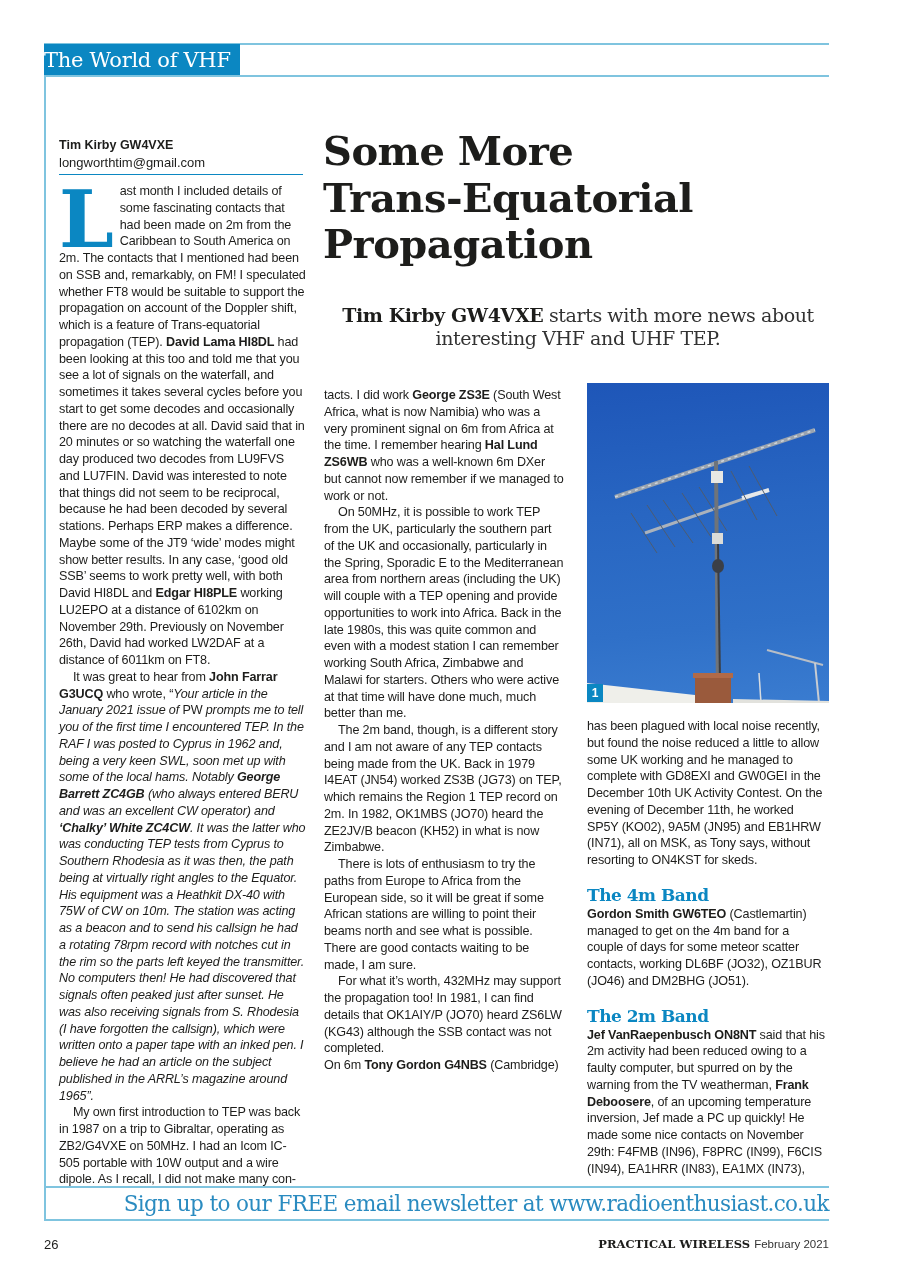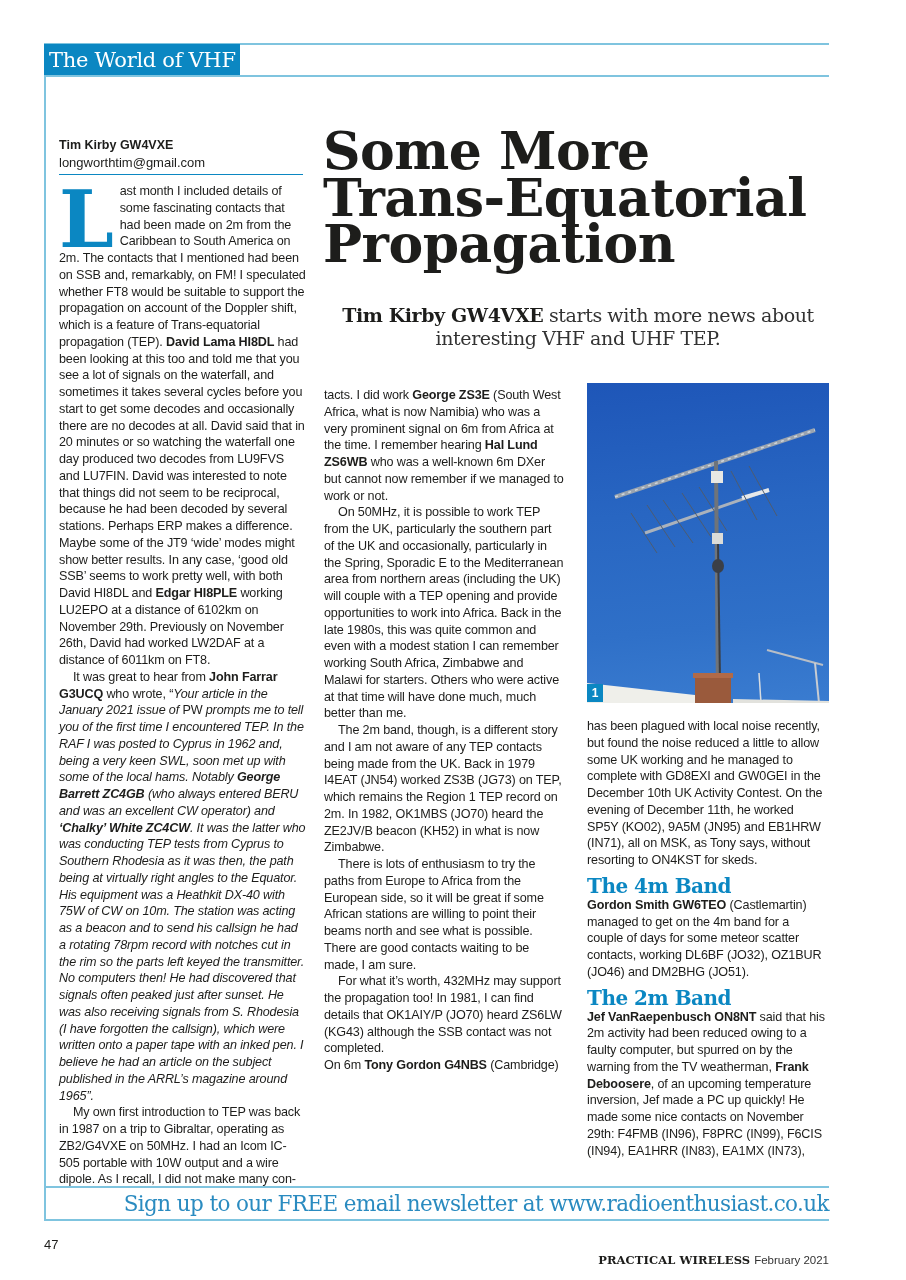--- a/index.html
+++ b/index.html
@@ -2,21 +2,21 @@
 <html><head>
 <meta charset="utf-8">
 <style>
   * { box-sizing: border-box; margin: 0; padding: 0; }
   html, body { width: 906px; height: 1280px; background: #ffffff; overflow: hidden; }
   body { position: relative; font-family: "Liberation Sans", "DejaVu Sans", sans-serif; color: #1d1d1b; }
 
   
   .topline { position: absolute; left: 44px; top: 43px; width: 785px; height: 2px; background: #7fc4df; }
   .section-tab { position: absolute; left: 44px; top: 44px; width: 196px; height: 32px; background: #0b87c2; color: #fff;
-    font-family: "DejaVu Serif", serif; font-size: 21px; line-height: 32px; padding-left: 5px; letter-spacing: -0.3px; }
+    font-family: "DejaVu Serif", serif; font-size: 21px; line-height: 32px; letter-spacing: -0.3px; }
   .underline { position: absolute; left: 44px; top: 75px; width: 785px; height: 2px; background: #7fc4df; }
   .leftrule { position: absolute; left: 44px; top: 76px; width: 2px; height: 1145px; background: #7fc4df; }
 
   
   .author { position: absolute; left: 59px; top: 136px; width: 244px; font-size: 13px; line-height: 18px; }
   .author .name { font-weight: bold; font-size: 12.5px; }
   .author .email { font-size: 13px; }
   .author-rule { position: absolute; left: 59px; top: 174px; width: 244px; height: 1px; background: #0b87c2; }
 
   
@@ -27,42 +27,42 @@
   .col i { font-style: italic; }
   .col1 { left: 59px; top: 183px; width: 247px; }
   .col2 { left: 324px; top: 387px; width: 240px; }
   .col3 { left: 587px; top: 718px; width: 240px; }
 
   .dropcap { float: left; font-family: "DejaVu Serif", serif; font-weight: bold; color: #0b87c2;
     font-size: 78px; line-height: 62px; height: 64px; margin: 2px 6px 0 0; padding-top: 4px; }
 
   
   .headline { position: absolute; left: 323px; top: 128px; width: 510px; font-family: "DejaVu Serif", serif; font-weight: 900;
-    font-size: 52px; line-height: 46.5px; letter-spacing: -0.5px; color: #1d1d1b; }
+    font-size: 40px; line-height: 46.5px; letter-spacing: -0.5px; color: #1d1d1b; }
   .standfirst { position: absolute; left: 323px; top: 304px; width: 510px; font-family: "DejaVu Serif", serif; font-size: 19px;
     line-height: 23px; color: #333; font-weight: 300; letter-spacing: -0.4px; text-align: center; }
   .standfirst b { font-weight: bold; color: #1d1d1b; }
 
-  .subhead { font-family: "DejaVu Serif", serif; font-weight: bold; color: #0b87c2; font-size: 20px; line-height: 20px;
-    margin-top: 7px; margin-bottom: 1px; letter-spacing: -0.5px; }
+  .subhead { font-family: "DejaVu Serif", serif; font-weight: bold; color: #0b87c2; font-size: 17px; line-height: 20px;
+    margin-top: 16px; margin-bottom: 1px; letter-spacing: -0.5px; }
 
   
   .photo { position: absolute; left: 587px; top: 383px; width: 242px; height: 320px; overflow: hidden;
     background: linear-gradient(175deg, #1e56b8 0%, #2866c2 40%, #2f70c8 75%, #3a7cd0 100%); }
   .photo svg { position: absolute; left: 0; top: 0; }
   .fig-num { position: absolute; left: 587px; top: 684px; width: 16px; height: 18px; background: #0b87c2; color: #fff;
     font-size: 12px; line-height: 18px; text-align: center; font-weight: bold; }
 
   
   .news-top { position: absolute; left: 44px; top: 1186px; width: 785px; height: 2px; background: #7fc4df; }
   .newsletter { position: absolute; left: 44px; top: 1188px; width: 785px; height: 45px; font-family: "DejaVu Serif", serif;
     font-size: 21.5px; line-height: 32px; color: #2a8bc0; text-align: right; padding-right: 0; letter-spacing: -0.6px; font-weight: 300; }
   .news-bottom { position: absolute; left: 44px; top: 1219px; width: 785px; height: 2px; background: #7fc4df; }
   .page-num { position: absolute; left: 44px; top: 1237px; font-size: 13px; color: #1d1d1b; }
-  .mag { position: absolute; right: 77px; top: 1237px; font-size: 12px; color: #1d1d1b; white-space: nowrap; margin-top: 16px; }
+  .mag { position: absolute; right: 77px; top: 1237px; font-size: 12px; color: #1d1d1b; white-space: nowrap; }
   .mag .mag-name { font-family: "DejaVu Serif", serif; font-weight: bold; font-size: 11.5px; letter-spacing: 0.1px; }
   .mag .mag-date { font-family: "Liberation Sans", sans-serif; font-size: 11.5px; margin-left: 4px; color: #333; }
 </style>
 </head>
 <body>
 
 <div class="topline"></div>
 <div class="section-tab">The World of VHF</div>
 <div class="underline"></div>
 <div class="leftrule"></div>
@@ -139,16 +139,16 @@
   <p><span><span>has been plagued with local noise recently, but found the noise reduced a little to allow some UK working and he managed to complete with GD8EXI and GW0GEI in the December 10th UK Activity Contest. On the evening of December 11th, he worked SP5Y (KO02), 9A5M (JN95) and EB1HRW (IN71), all on MSK, as Tony says, without resorting to ON4KST for skeds.</span></span></p>
   <h2 class="subhead">The 4m Band</h2>
   <p><span><b>Gordon Smith GW6TEO</b><span> (Castlemartin) managed to get on the 4m band for a couple of days for some meteor scatter contacts, working DL6BF (JO32), OZ1BUR (JO46) and DM2BHG (JO51).</span></span></p>
   <h2 class="subhead">The 2m Band</h2>
   <p><span><b>Jef VanRaepenbusch ON8NT</b><span> said that his 2m activity had been reduced owing to a faulty computer, but spurred on by the warning from the TV weatherman, </span><b>Frank Deboosere</b><span>, of an upcoming temperature inversion, Jef made a PC up quickly! He made some nice contacts on November 29th: F4FMB (IN96), F8PRC (IN99), F6CIS (IN94), EA1HRR (IN83), EA1MX (IN73),</span></span></p>
 </div>
 
 <div class="news-top"></div>
 <div class="newsletter">Sign up to our FREE email newsletter at www.radioenthusiast.co.uk</div>
 <div class="news-bottom"></div>
-<div class="page-num">47</div>
+<div class="page-num">26</div>
 <div class="mag">
   <span class="mag-name">PRACTICAL WIRELESS</span><span class="mag-date">February 2021</span>
 </div>
 
 </body></html>

